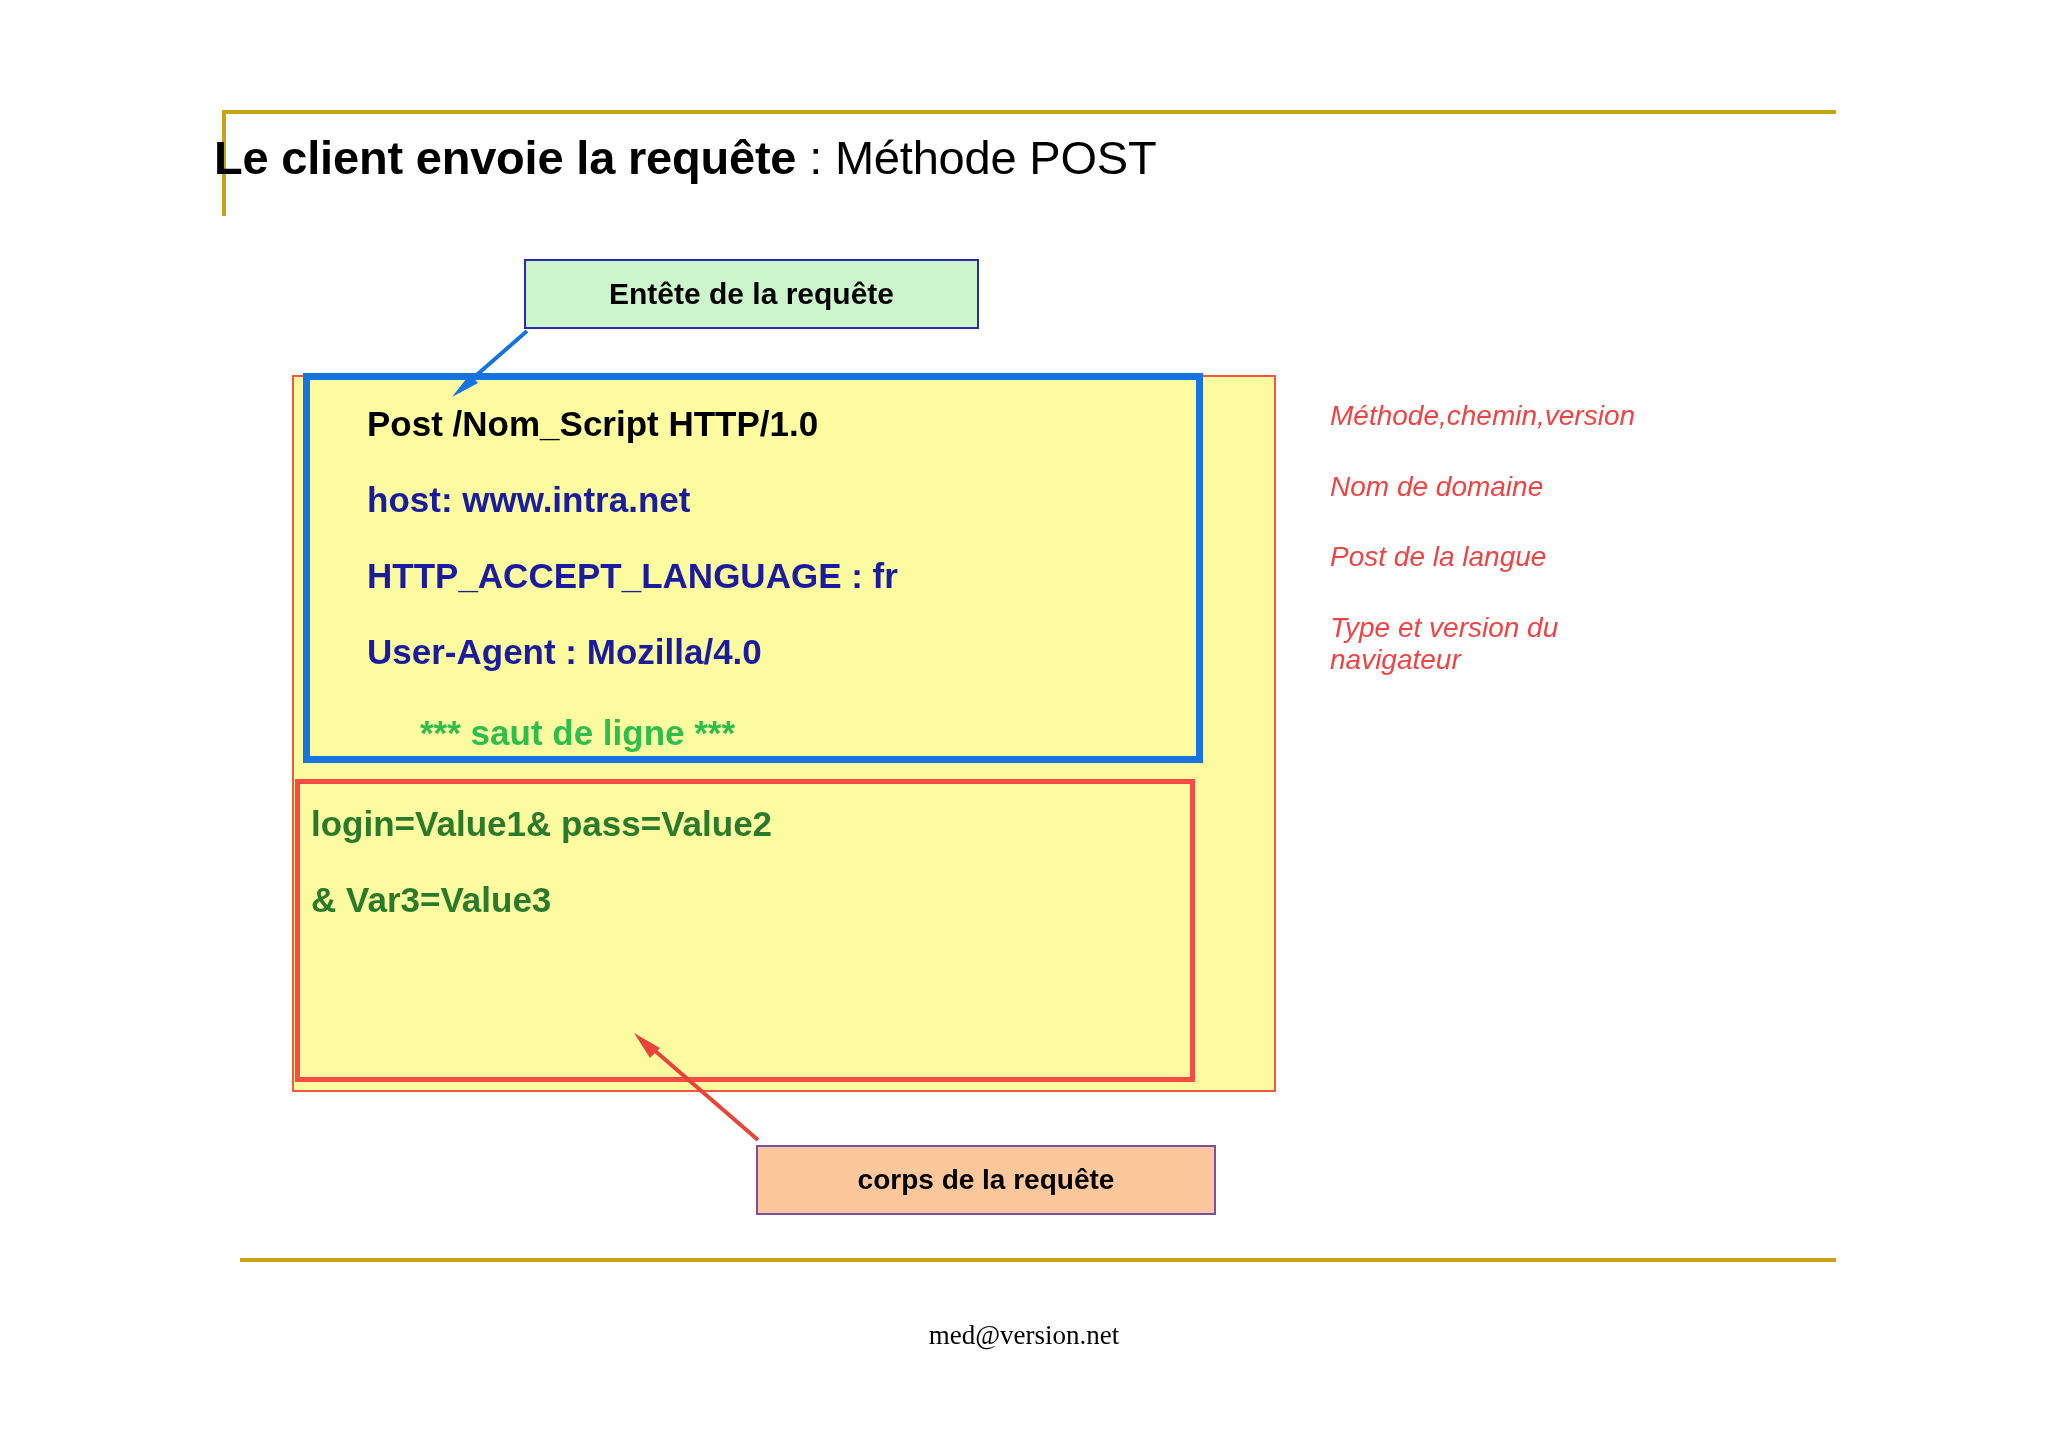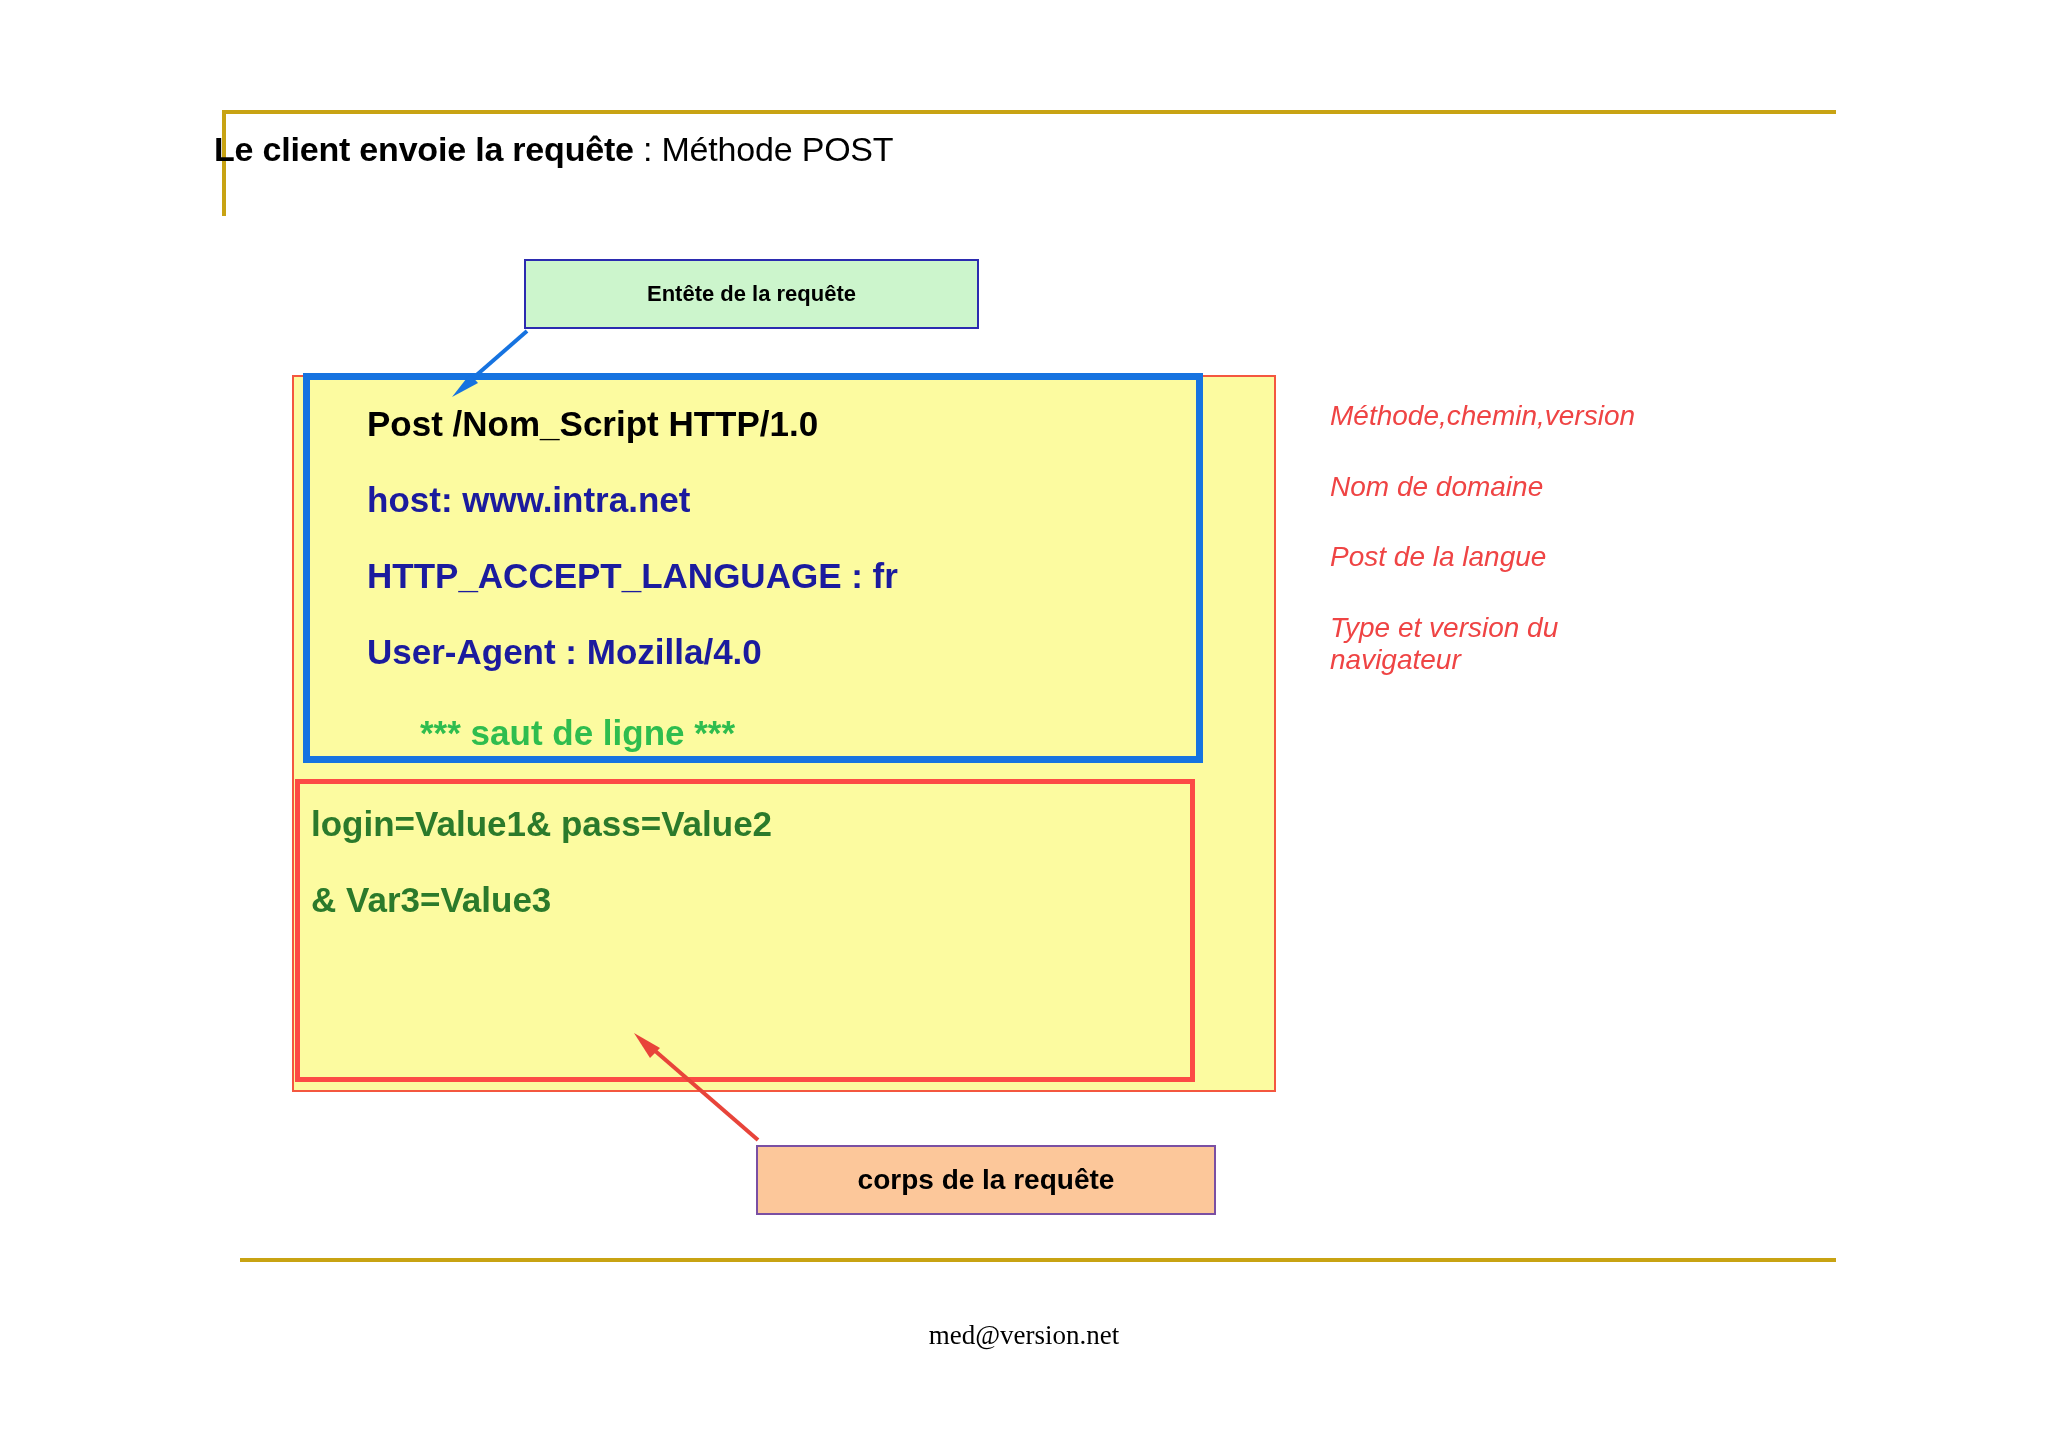--- a/index.html
+++ b/index.html
@@ -49,21 +49,21 @@
     height: 4px;
     background: #c8a313;
   }
 
   
   .title {
     position: absolute;
     left: 214px;
     top: 130px;
     white-space: nowrap;
-    font-size: 34px;
+    font-size: 47px;
     color: #000000;
     letter-spacing: -0.2px;
   }
   .title .bold { font-weight: bold; }
   .title .plain { font-weight: normal; }
 
   
   .callout-header {
     position: absolute;
     left: 524px;
@@ -71,21 +71,21 @@
     width: 455px;
     height: 70px;
     background: #ccf5cc;
     border: 2px solid #2b2bb0;
     box-sizing: border-box;
     display: flex;
     align-items: center;
     justify-content: center;
   }
   .callout-header span {
-    font-size: 22px;
+    font-size: 30px;
     font-weight: bold;
     color: #000000;
     white-space: nowrap;
   }
 
   
   .callout-body {
     position: absolute;
     left: 756px;
     top: 1145px;

